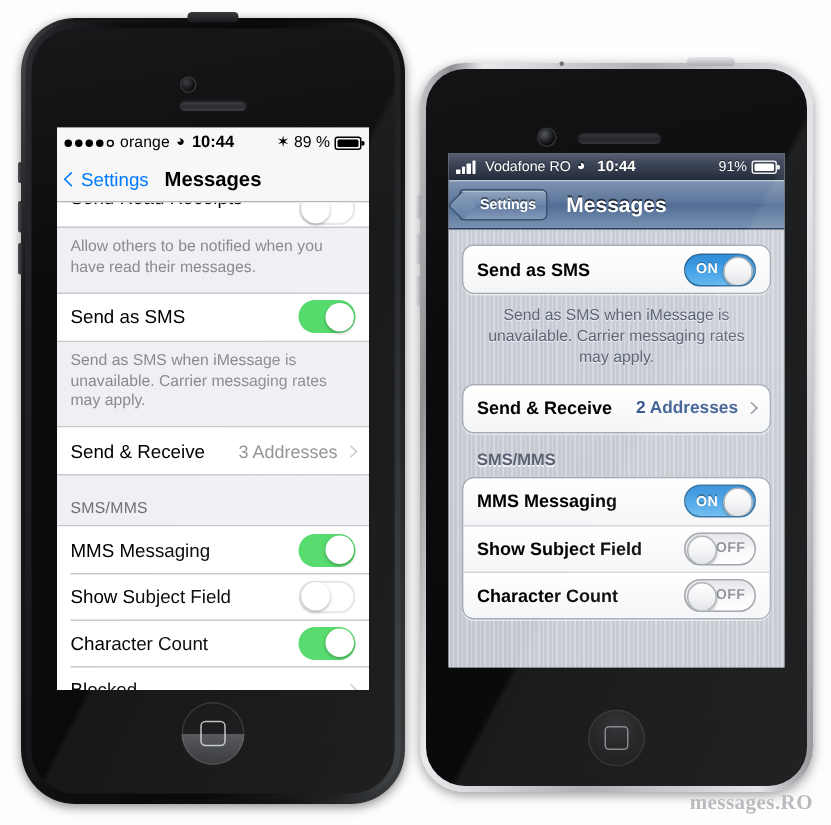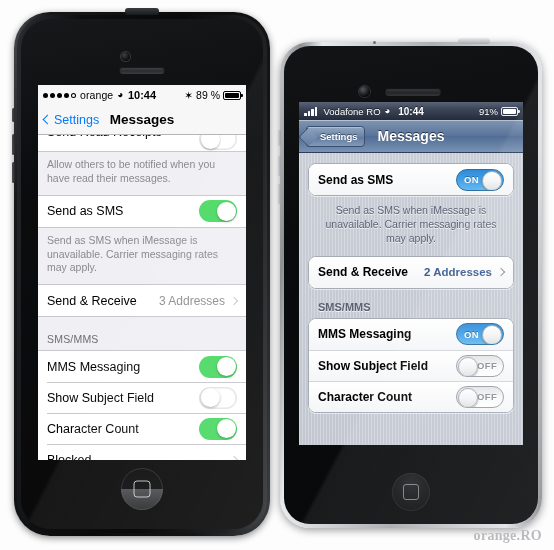--- a/index.html
+++ b/index.html
@@ -521,14 +521,14 @@
 
       </div>
     </div>
 
     <div class="p4-gloss"></div>
     <div class="p4-home">
         <i></i>
       </div>
   </div>
 
-  <div id="watermark">orange.RO</div>
+  <div id="watermark">messages.RO</div>
 </div>
 
 </body></html>

